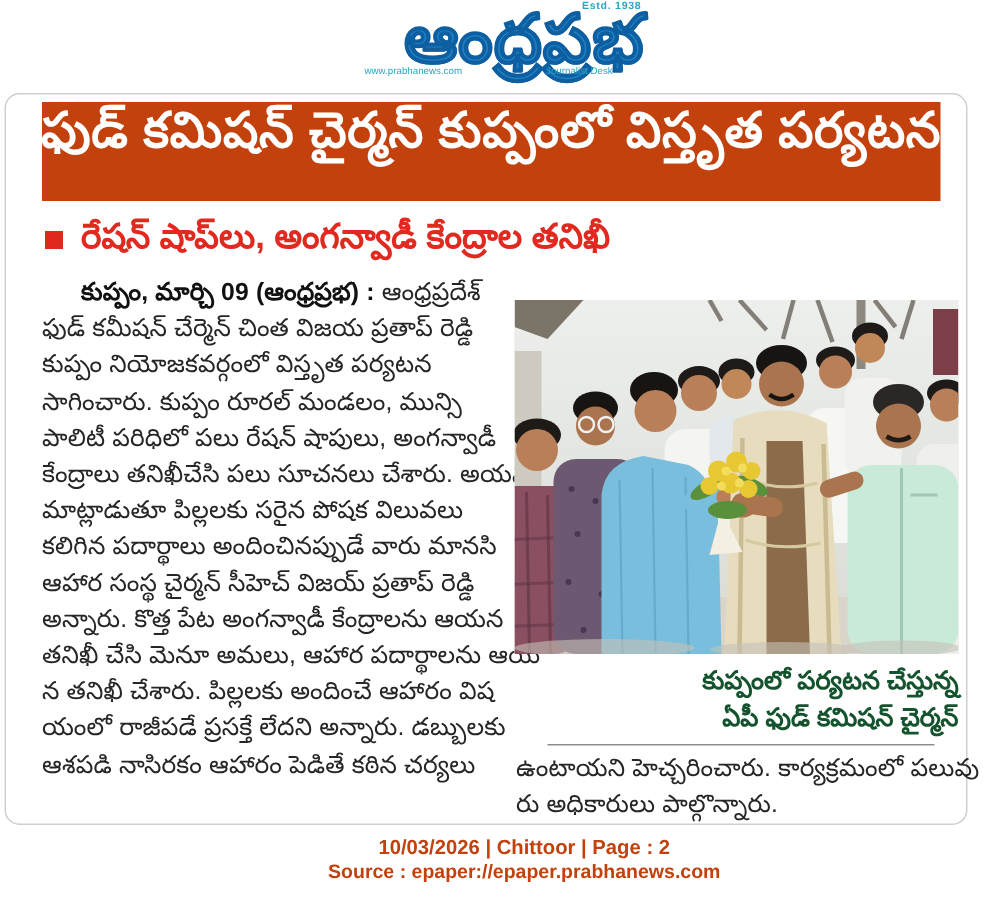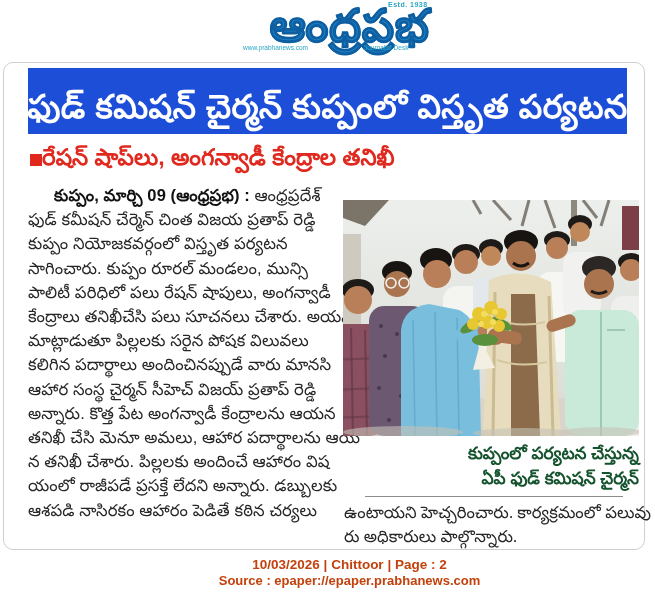--- a/index.html
+++ b/index.html
@@ -23,27 +23,27 @@
   .tag{position:absolute;font-size:6.5px;color:#2ba6c4;top:44px;}
   .tag-left{left:243px;}
   .tag-right{left:364px;}
   
   .card{
     position:absolute;left:3px;top:62px;width:640px;height:486px;
     border:1px solid #cfcfcf;border-radius:10px;background:#ffffff;
   }
   .banner{
     position:absolute;left:28px;top:68px;width:599px;height:66px;
-    background:#1d4ed8;display:flex;align-items:flex-end;justify-content:center;
+    background:#c2410c;display:flex;align-items:flex-start;justify-content:center;
   }
   .banner span{
     color:#ffffff;font-size:33px;font-weight:800;letter-spacing:.5px;white-space:nowrap;
   }
   .subhead{
-    position:absolute;left:30px;top:144px;display:flex;align-items:center;
+    position:absolute;left:30px;top:144px;display:flex;align-items:center;gap:12px;
   }
   .bullet{width:12px;height:12px;background:#e0281d;display:inline-block;}
   .subhead-text{color:#e02a1f;font-size:23px;font-weight:800;white-space:nowrap;}
   
   .leftcol{
     position:absolute;left:28px;top:183px;width:312px;
   }
   .line{
     font-size:16.5px;line-height:24.2px;color:#262626;white-space:nowrap;
     letter-spacing:.1px;
@@ -59,21 +59,21 @@
     position:absolute;left:343px;top:441px;width:296px;text-align:right;
     font-size:17px;font-weight:800;color:#14532d;line-height:25px;
   }
   .caption div{white-space:nowrap;}
   .divider{
     position:absolute;left:365px;top:496px;width:258px;border-top:1px solid #8c8c8c;
   }
   .rightcol{
     position:absolute;left:344px;top:501px;width:305px;
   }
-  .rightcol .line{line-height:23.5px;font-family:Liberation Serif, serif;}
+  .rightcol .line{line-height:23.5px;}
   
   .footer{
     position:absolute;left:0;right:0;top:556px;text-align:center;
     color:#c2410c;font-weight:bold;
   }
   .footer .meta{font-size:13.5px;line-height:17px;}
   .footer .source{font-size:13px;line-height:16px;}
 </style>
 </head>
 <body>

